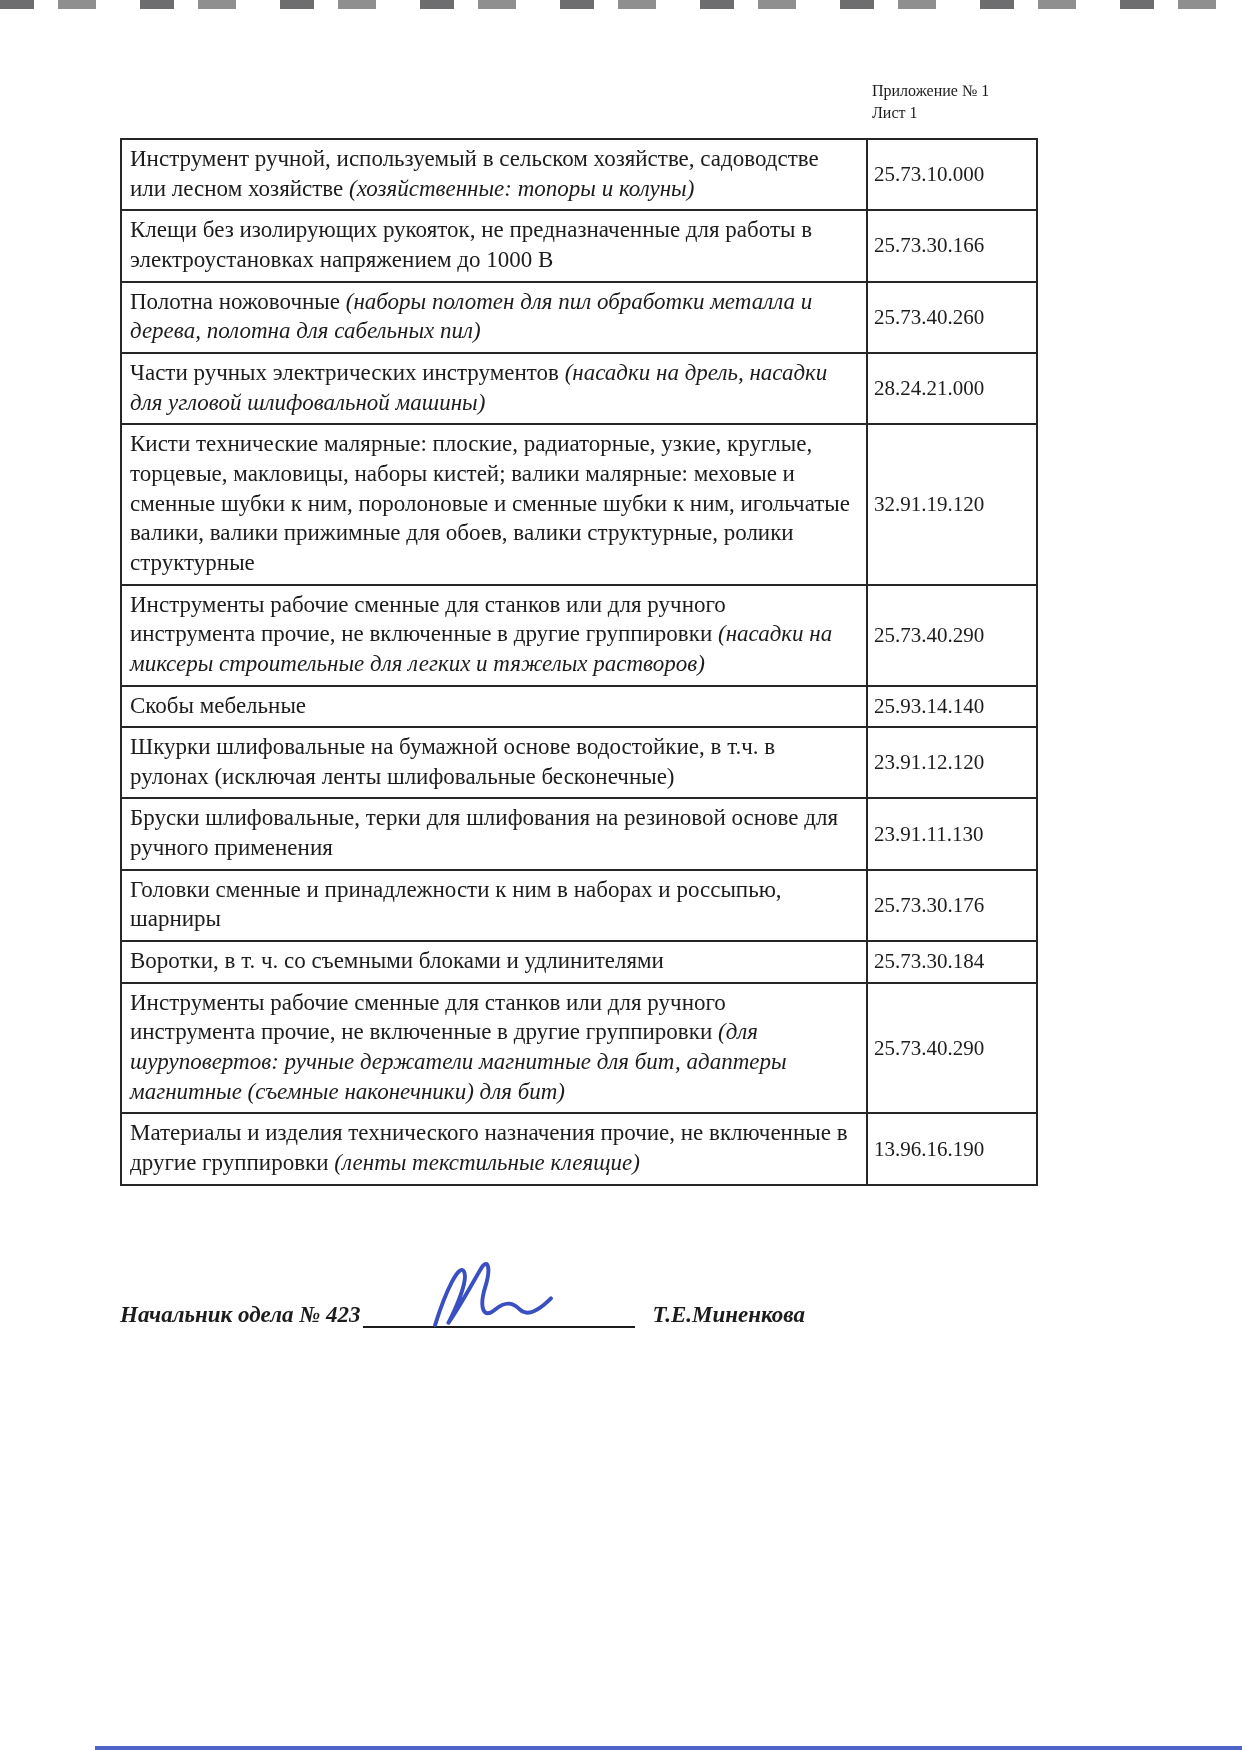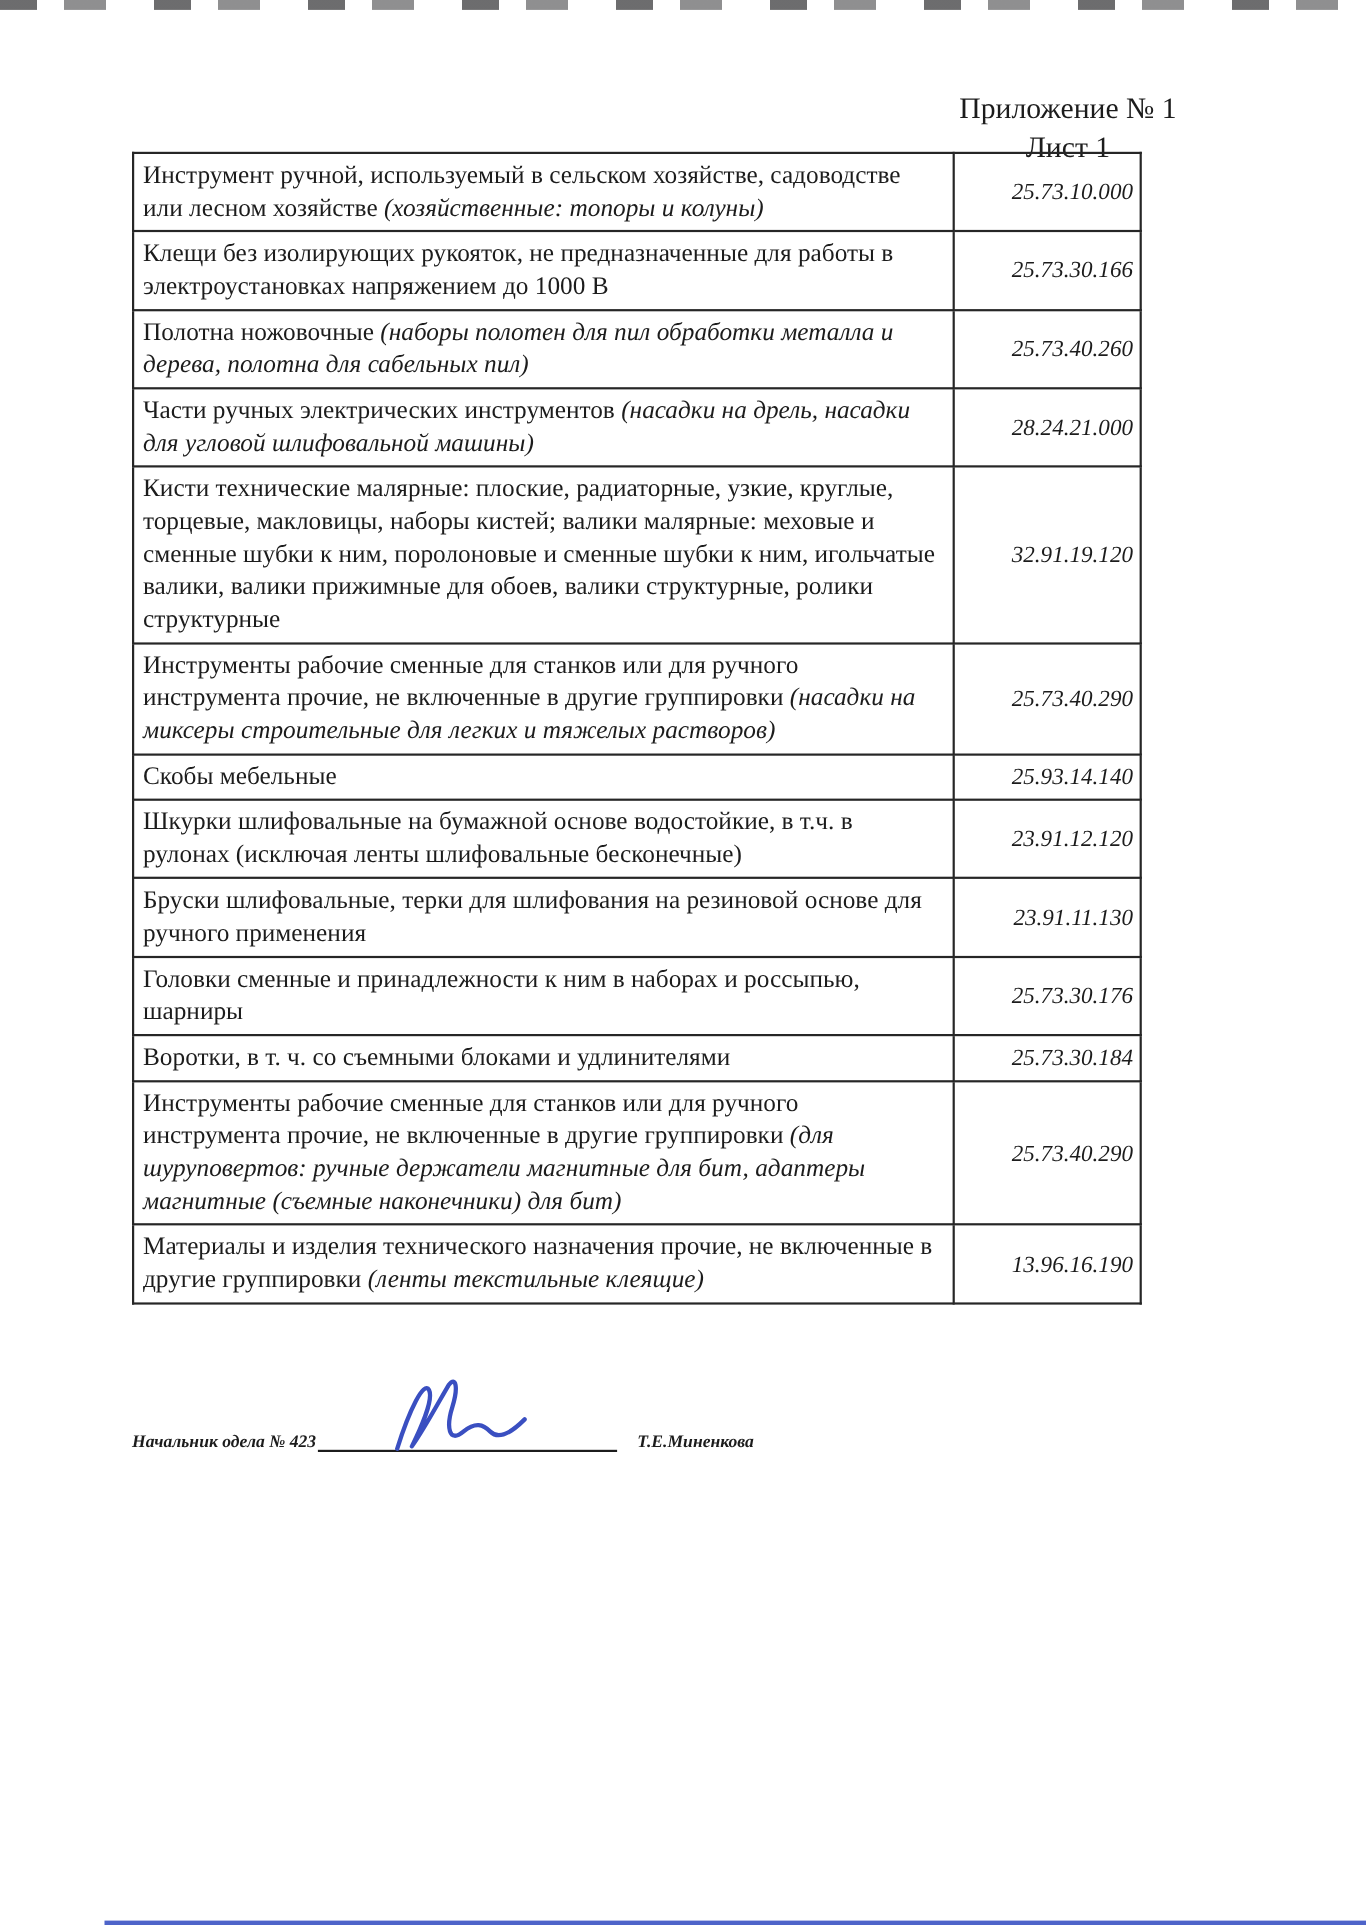--- a/index.html
+++ b/index.html
@@ -32,24 +32,23 @@
     bottom: 5px; left: 95px; right: 0;
     height: 4px;
     background: #2f49c0;
     opacity: .85;
   }
 
   .corner-header {
     position: absolute;
     top: 80px;
     left: 872px;
-    font-size: 27px;
+    font-size: 16px;
     line-height: 1.35;
     white-space: nowrap;
-    text-align: center;
   }
 
   table.doc-table {
     position: absolute;
     top: 138px;
     left: 120px;
     width: 916px;
     border-collapse: collapse;
     table-layout: fixed;
   }
@@ -61,33 +60,32 @@
     width: 746px;
     padding: 4px 10px 6px 8px;
     font-size: 23px;
     line-height: 1.29;
     vertical-align: top;
   }
   td.code-cell {
     width: 170px;
     padding: 4px 6px;
     font-size: 21px;
-    text-align: right;
+    text-align: left;
     white-space: nowrap;
-    font-style: italic;
   }
   .seg { font-style: normal; }
   .seg.italic { font-style: italic; }
 
   .signature-line-block {
     position: absolute;
     top: 1302px;
     left: 120px;
     width: 1000px;
-    font-size: 16px;
+    font-size: 23px;
     font-weight: bold;
     font-style: italic;
     display: flex;
     align-items: flex-end;
     white-space: nowrap;
   }
   .sig-underline {
     display: inline-block;
     width: 272px;
     height: 1.1em;

